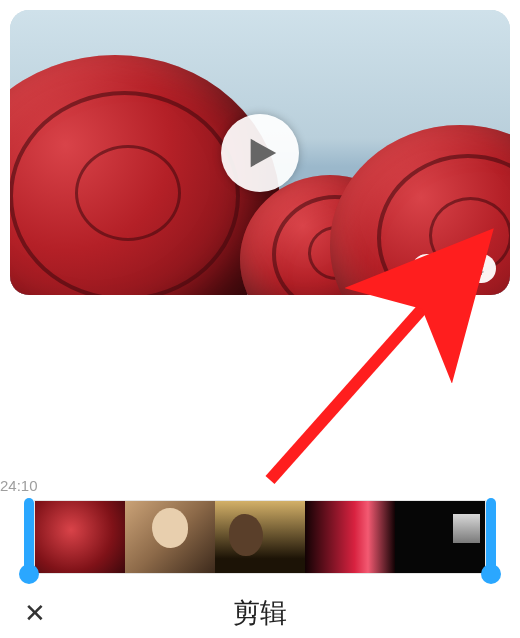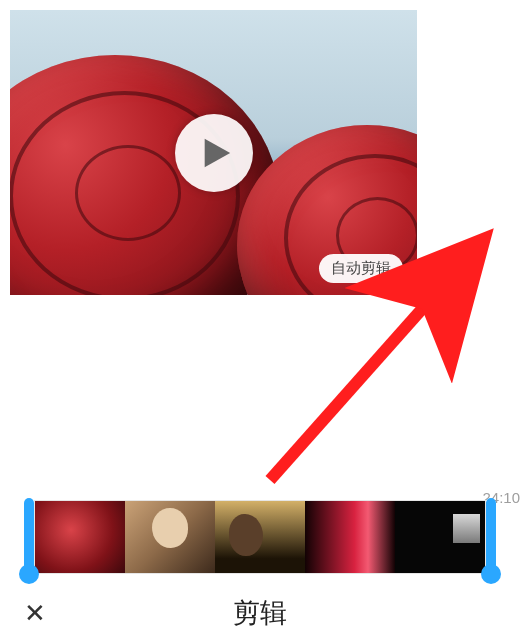--- a/index.html
+++ b/index.html
@@ -8,25 +8,26 @@
     height: 638px;
     background: #ffffff;
     font-family: -apple-system, "Helvetica Neue", Arial, sans-serif;
     overflow: hidden;
     position: relative;
   }
 
   
   .preview {
     position: relative;
-    width: 407px;
+    width: 500px;
     height: 285px;
     margin: 10px 10px 0 10px;
     overflow: hidden;
     background: linear-gradient(to bottom,#c3d7e2 0%,#afc7d4 34%,#7f2024 60%,#6a151b 100%);
+    border-radius: 19px;
   }
   .sky {
     position: absolute;
     inset: 0;
     background: linear-gradient(to bottom,#cfe1ea 0%,#b9cfdb 45%,#9bb8cb 55%);
   }
   .roses {
     position: absolute;
     left: 0; right: 0; bottom: 0; height: 62%;
   }
@@ -77,24 +78,23 @@
     left: 260px; top: 280px;
     width: 230px; height: 210px;
     pointer-events: none;
   }
   .arrow svg { width: 100%; height: 100%; overflow: visible; }
 
   
   .time {
     position: absolute;
     left: 0; right: 0; top: 477px;
-    text-align: right;
+    text-align: left;
     font-size: 15px;
     color: #9e9e9e;
-    margin-top: 12px;
   }
 
   
   .timeline {
     position: absolute;
     left: 10px; right: 10px; top: 500px;
     height: 80px;
   }
   .tl-track {
     position: absolute;

